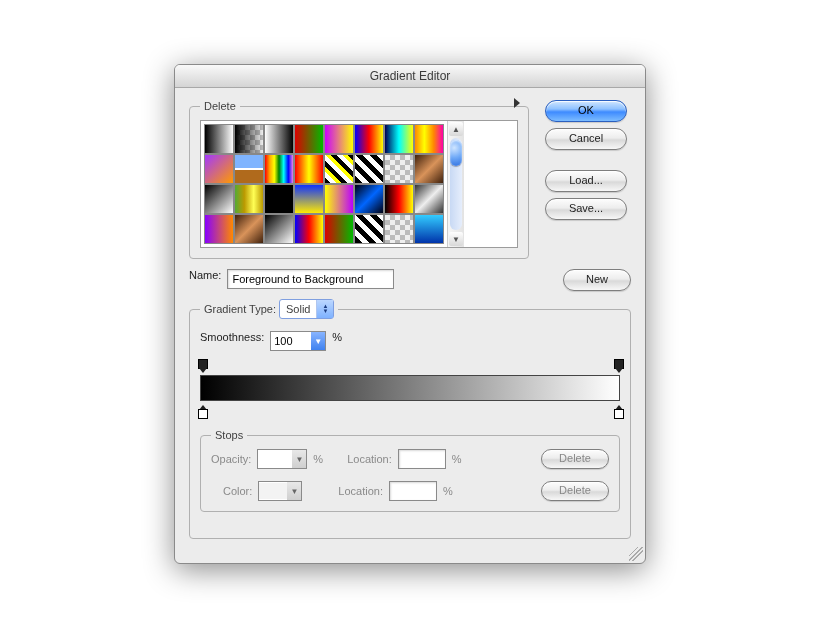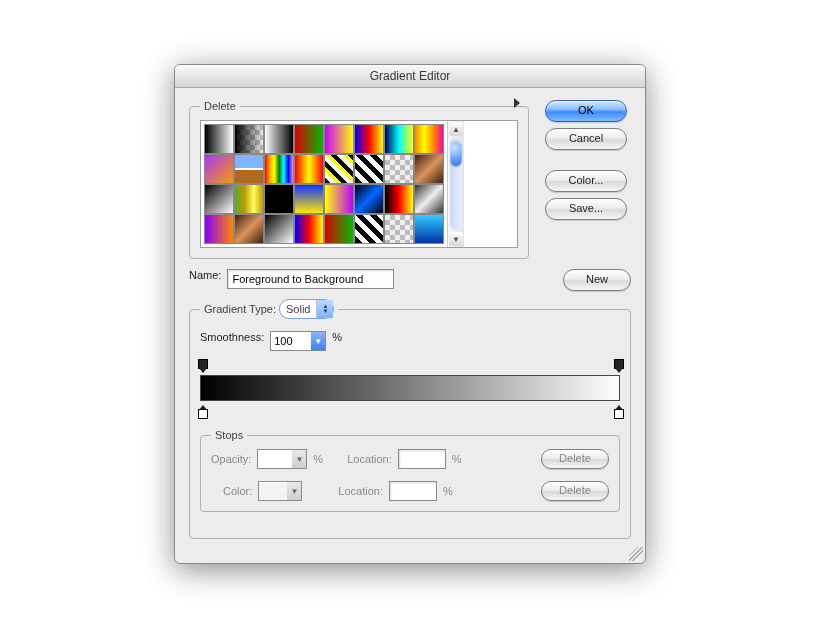--- a/index.html
+++ b/index.html
@@ -109,21 +109,21 @@
     display:flex; gap:6px; margin-bottom:8px;
   }
   .text-input{
     border:1px solid #8a8a8a; background:#fff; height:18px; padding:0 4px;
     font-size:11px; box-shadow: inset 1px 1px 2px rgba(0,0,0,0.15);
   }
   .long-input{ flex:1; }
   .small-input{ width:38px;}
   .select-ctl{
     display:inline-flex; align-items:center; height:18px;
-    border:1px solid #7f9fe0; border-radius:10px; background:#fff;
+    border:1px solid #7f9fe0; border-radius:3px; background:#fff;
   }
   .select-ctl .val{ padding:0 6px; }
   .select-ctl .arrows{
     width:16px;height:18px;border-left:1px solid #b0c6ef;
     background:linear-gradient(#bcd7ff,#7fb2ff);
     display:flex;flex-direction:column;align-items:center;justify-content:center;
     font-size:6px;color:#1a3b80;line-height:5px;
   }
   .combo{
     display:inline-flex;align-items:center;height:18px;border:1px solid #8a8a8a;background:#fff;
@@ -247,21 +247,21 @@
               <div class="sb-btn">▼</div>
             </div>
           </div>
         </fieldset>
 
       </div>
       <div class="col-right">
         <div class="aqua-btn default">OK</div>
         <div class="aqua-btn">Cancel</div>
         <div class="gap8"></div>
-        <div class="aqua-btn">Color...</div>
+        <div class="aqua-btn">Load...</div>
         <div class="aqua-btn">Save...</div>
       </div>
     </div>
 
     <div class="field-row">
       <span>Name:</span>
       <input class="text-input long-input" value="Foreground to Background" style="">
       <div class="spacer"></div>
       <div class="aqua-btn" style="width:66px">New</div>
     </div>

